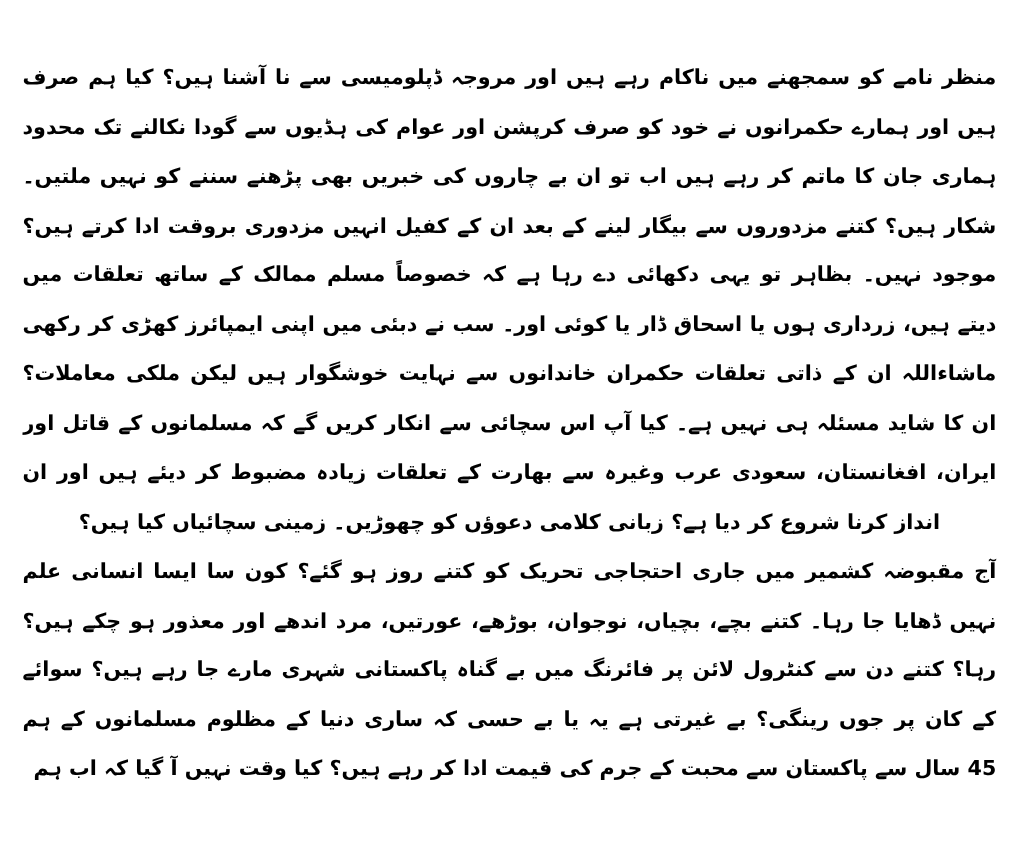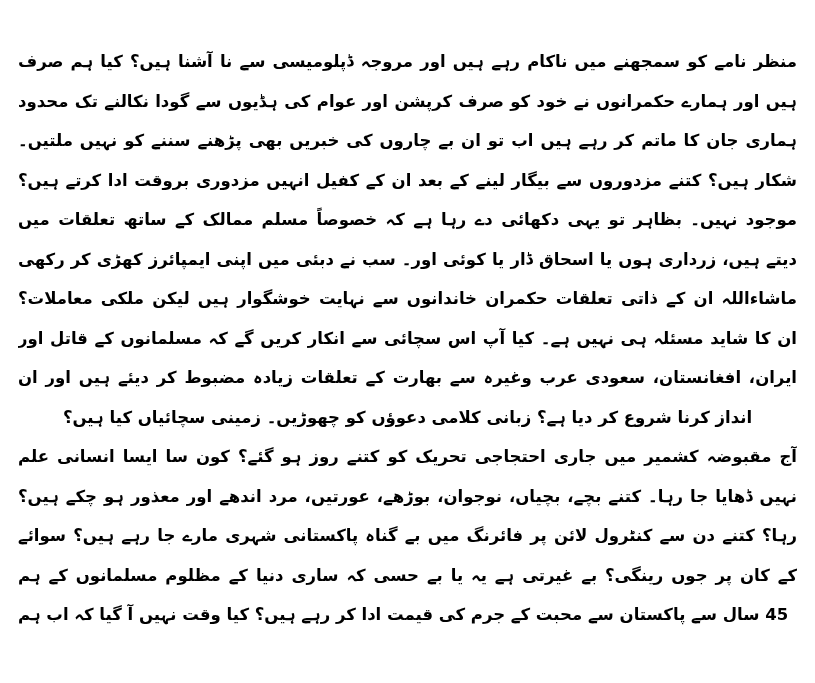--- a/index.html
+++ b/index.html
@@ -30,21 +30,21 @@
     height: 39.5px;
   }
   .line.justify {
     white-space: normal;
     text-align: justify;
     text-align-last: justify;
     overflow: hidden;
   }
   .line.center {
     white-space: normal;
-    text-align: left;
+    text-align: right;
     text-align-last: center;
     overflow: hidden;
   }
 </style>
 </head>
 <body>
 
 <div class="page">
   <div class="article">
 

